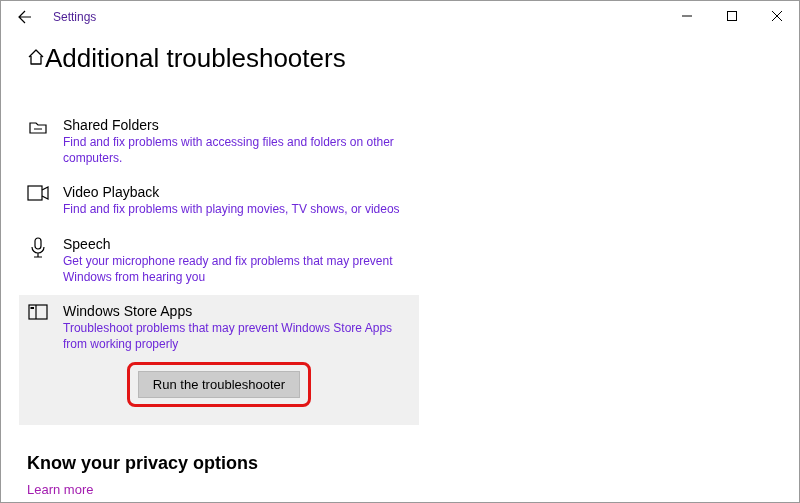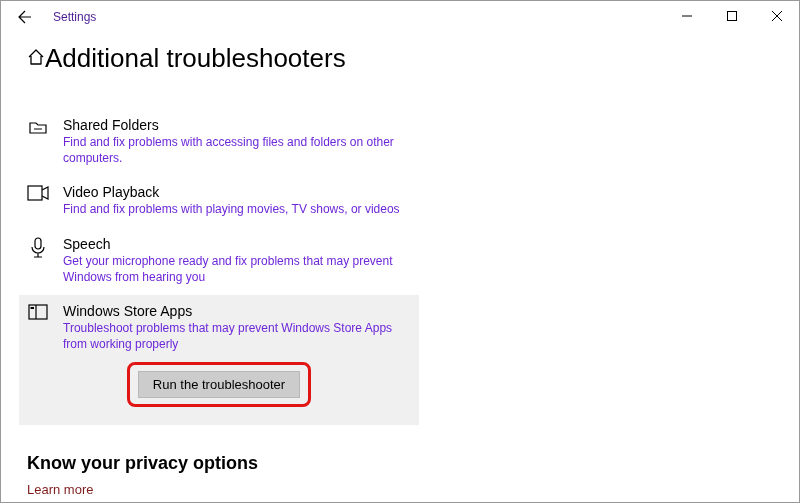--- a/index.html
+++ b/index.html
@@ -121,21 +121,21 @@
       color: #000000;
       margin-bottom: 6px;
     }
     .privacy-desc {
       font-size: 13px;
       color: #6b6b6b;
       margin-bottom: 6px;
     }
     .privacy-link {
       font-size: 13px;
-      color: #7f1d1d;
+      color: #a21caf;
       cursor: pointer;
     }
   </style>
 </head>
 <body>
 
 <div class="titlebar">
   <div class="back-btn">
     <svg width="16" height="16" viewBox="0 0 16 16">
       <path d="M8 2 L2 8 L8 14 M2 8 L14 8" stroke="#000" stroke-width="1.2" fill="none"></path>

